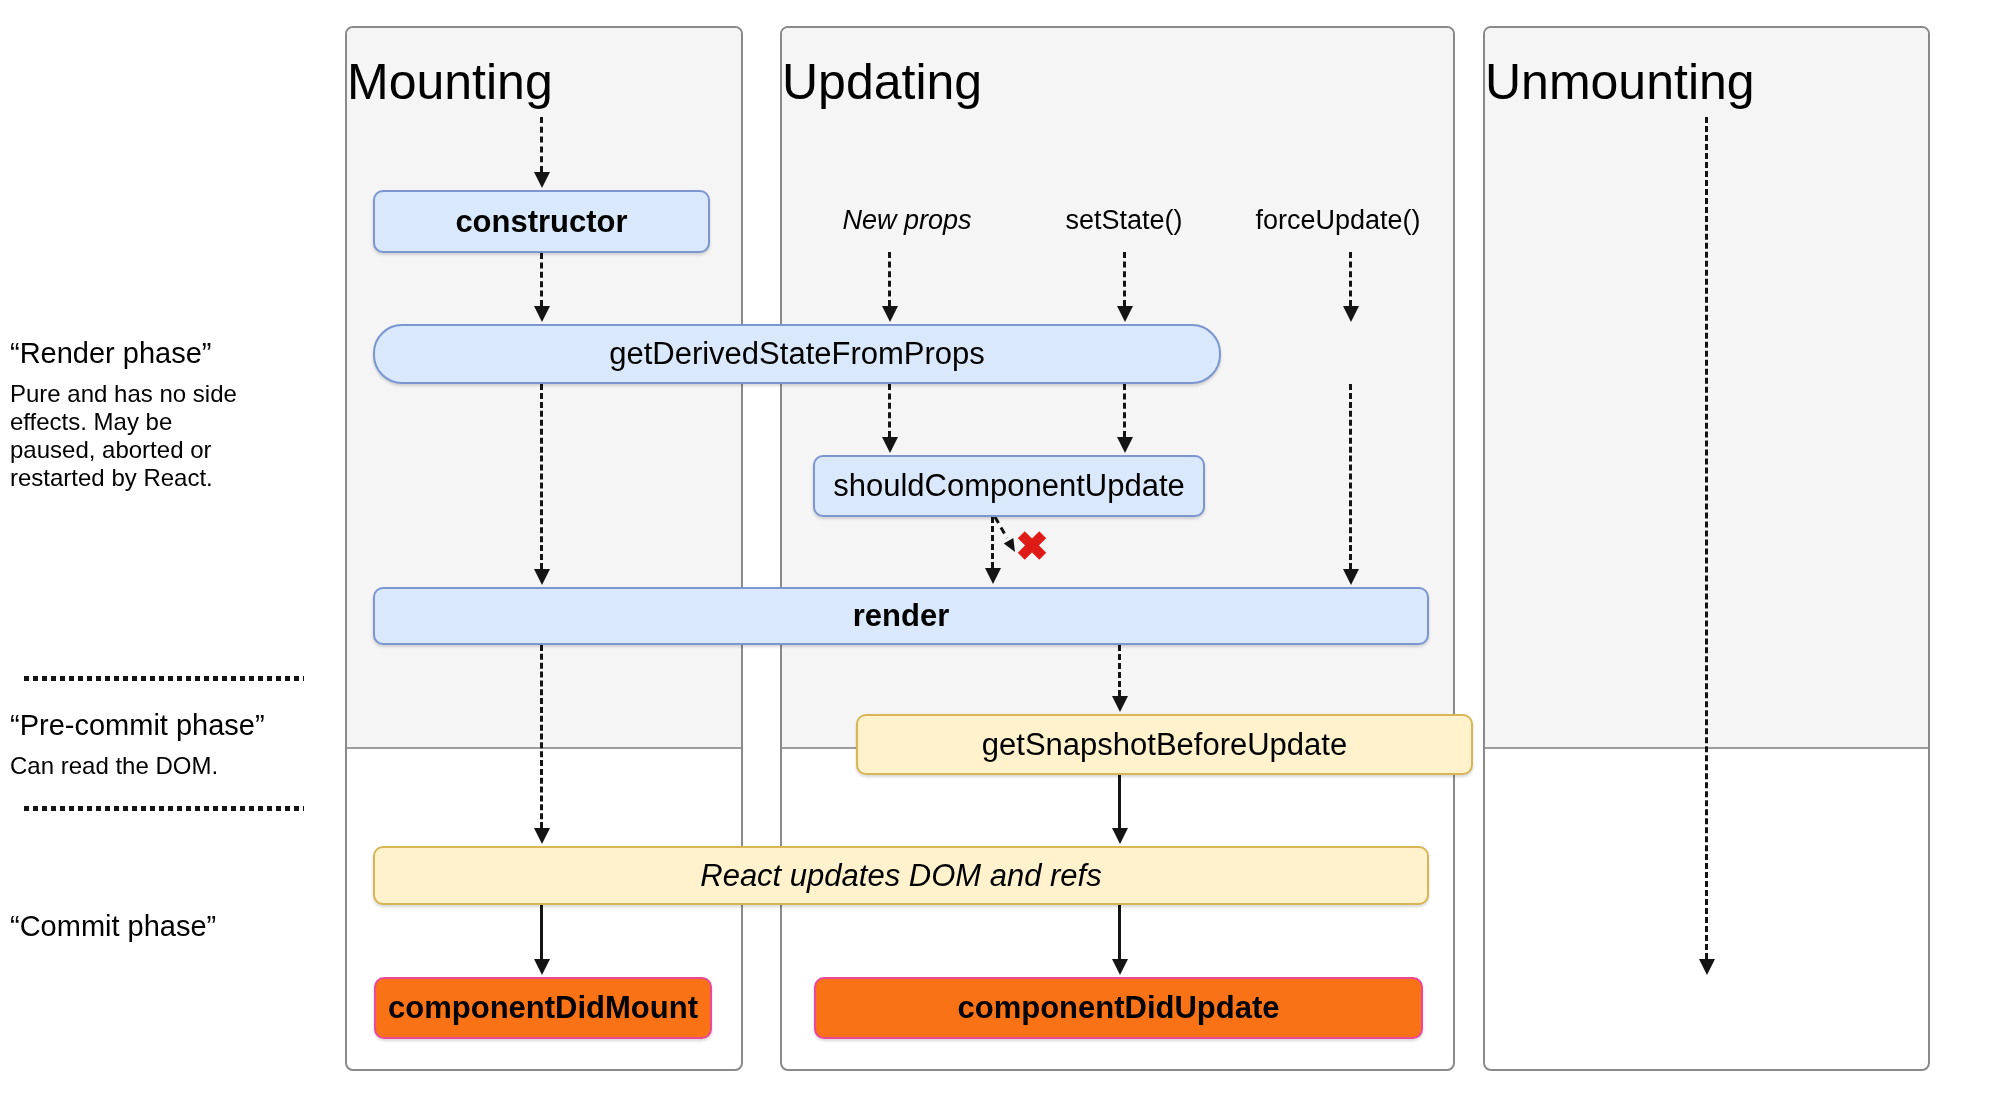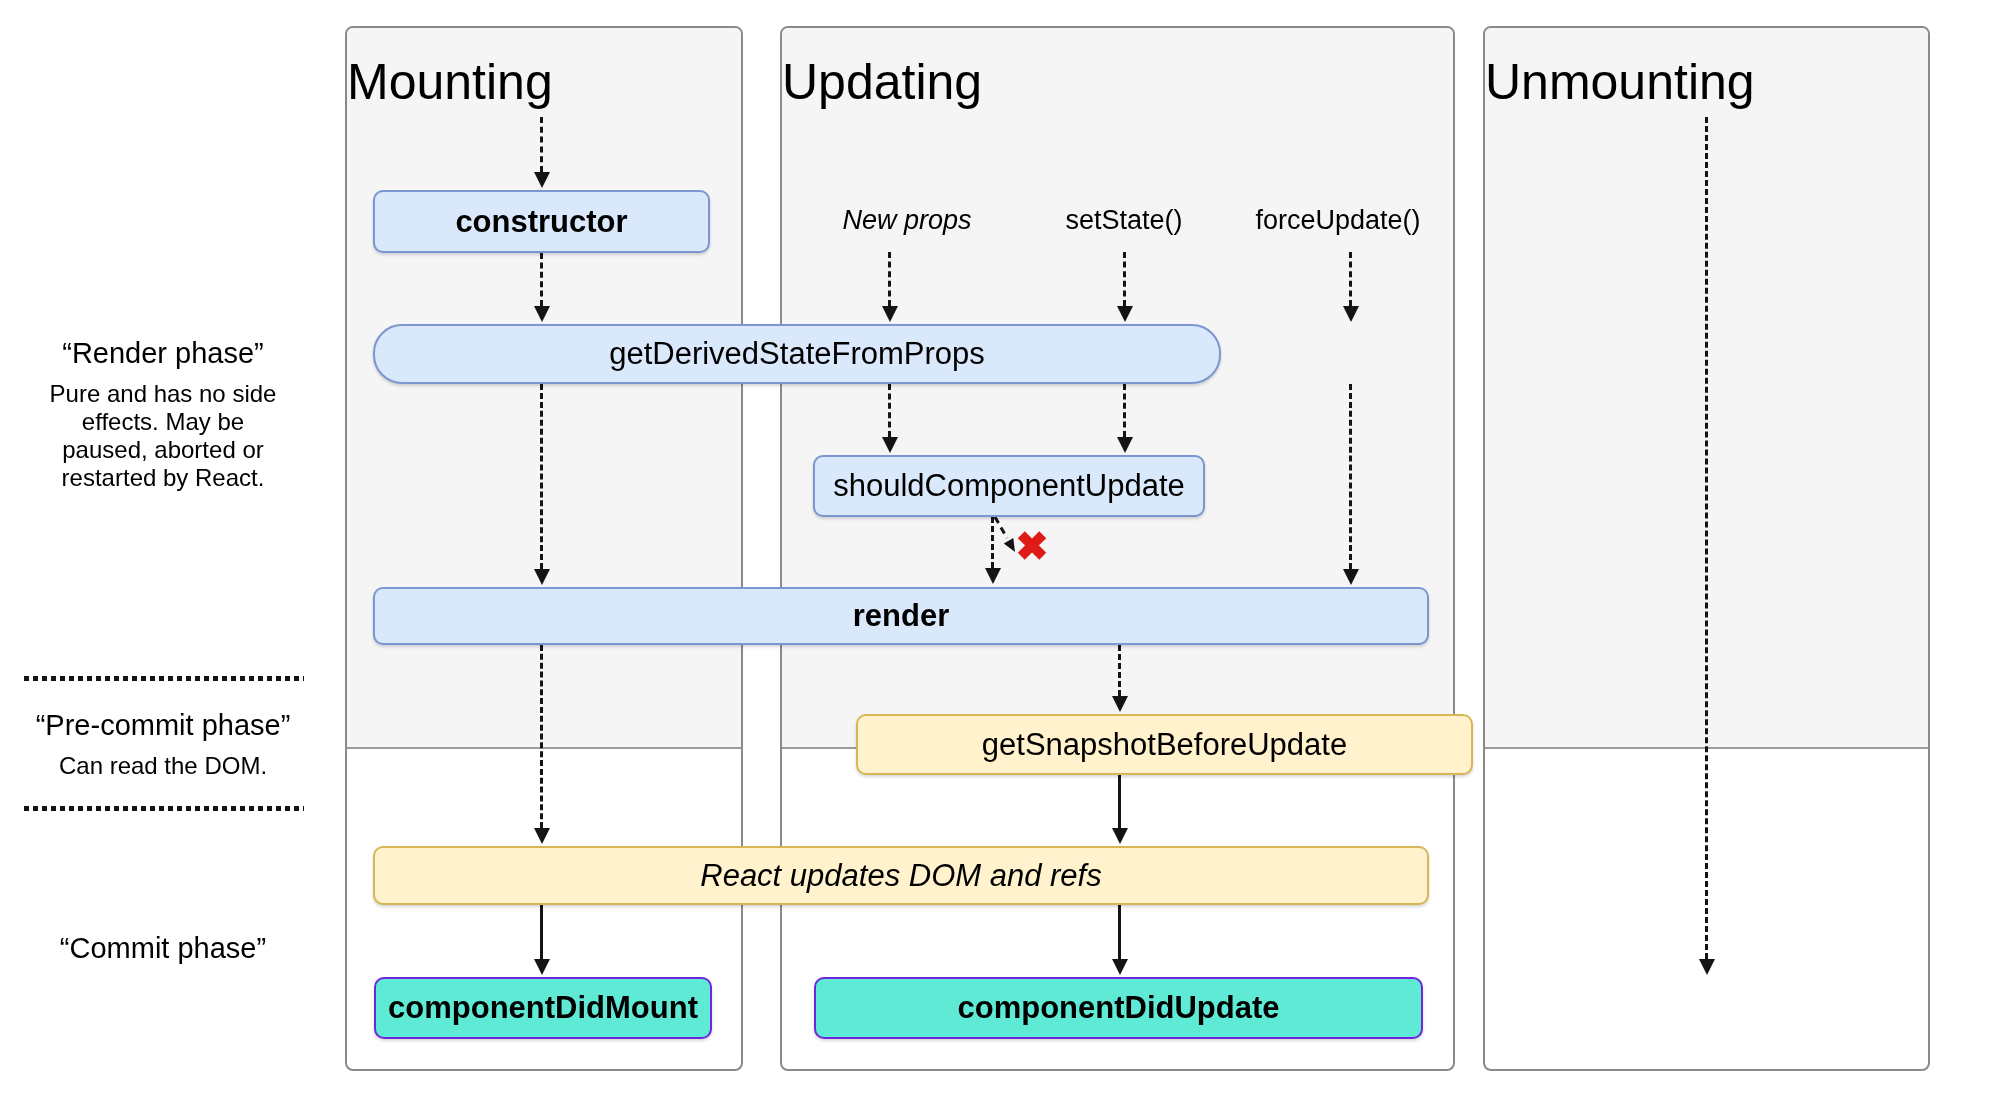--- a/index.html
+++ b/index.html
@@ -45,21 +45,21 @@
     display:flex;align-items:center;justify-content:center;
     border-radius:10px;
     font-size:31px;
     box-sizing:border-box;
     box-shadow:0 2px 3px rgba(0,0,0,0.16);
     z-index:3;
     white-space:nowrap;
   }
   .box.blue{background:#dae8fc;border:2px solid #7b96d0;}
   .box.yellow{background:#fff2cc;border:2px solid #d8b656;}
-  .box.green{background:#5eead4;border:2px solid #6d28d9;}
+  .box.green{background:#f97316;border:2px solid #ec4899;}
   .bold{font-weight:700;}
   .italic{font-style:italic;}
 
   #box-constructor{left:373px;top:190px;width:337px;height:63px;}
   #box-getderived{left:373px;top:324px;width:848px;height:60px;border-radius:29px;}
   #box-shouldupdate{left:813px;top:455px;width:392px;height:62px;}
   #box-render{left:373px;top:587px;width:1056px;height:58px;}
   #box-getsnapshot{left:812px;top:714px;width:617px;height:61px;margin-left:44px;}
   #box-reactupdates{left:373px;top:846px;width:1056px;height:59px;}
   #box-didmount{left:374px;top:977px;width:338px;height:62px;}
@@ -104,28 +104,27 @@
     font-size:40px;font-weight:900;
     color:#de1b16;
     z-index:4;
     line-height:1;
   }
 
   
   .phase{
     position:absolute;
     left:10px;width:306px;
-    text-align:center;
     z-index:2;
   }
   .phase-title{font-size:29px;line-height:36px;font-weight:400;margin-bottom:9px;}
   .phase-body{font-size:24px;line-height:28px;white-space:pre-line;}
   #phase-render{top:335px;}
   #phase-precommit{top:707px;}
-  #phase-commit{top:930px;}
+  #phase-commit{top:908px;}
   .dotted-sep{
     position:absolute;
     left:24px;width:280px;height:5px;
     background:repeating-linear-gradient(90deg,#141414 0 5px,transparent 5px 9px);
     z-index:1;
   }
   #dotted-sep-1{top:676px;}
   #dotted-sep-2{top:806px;}
 </style>
 </head>

